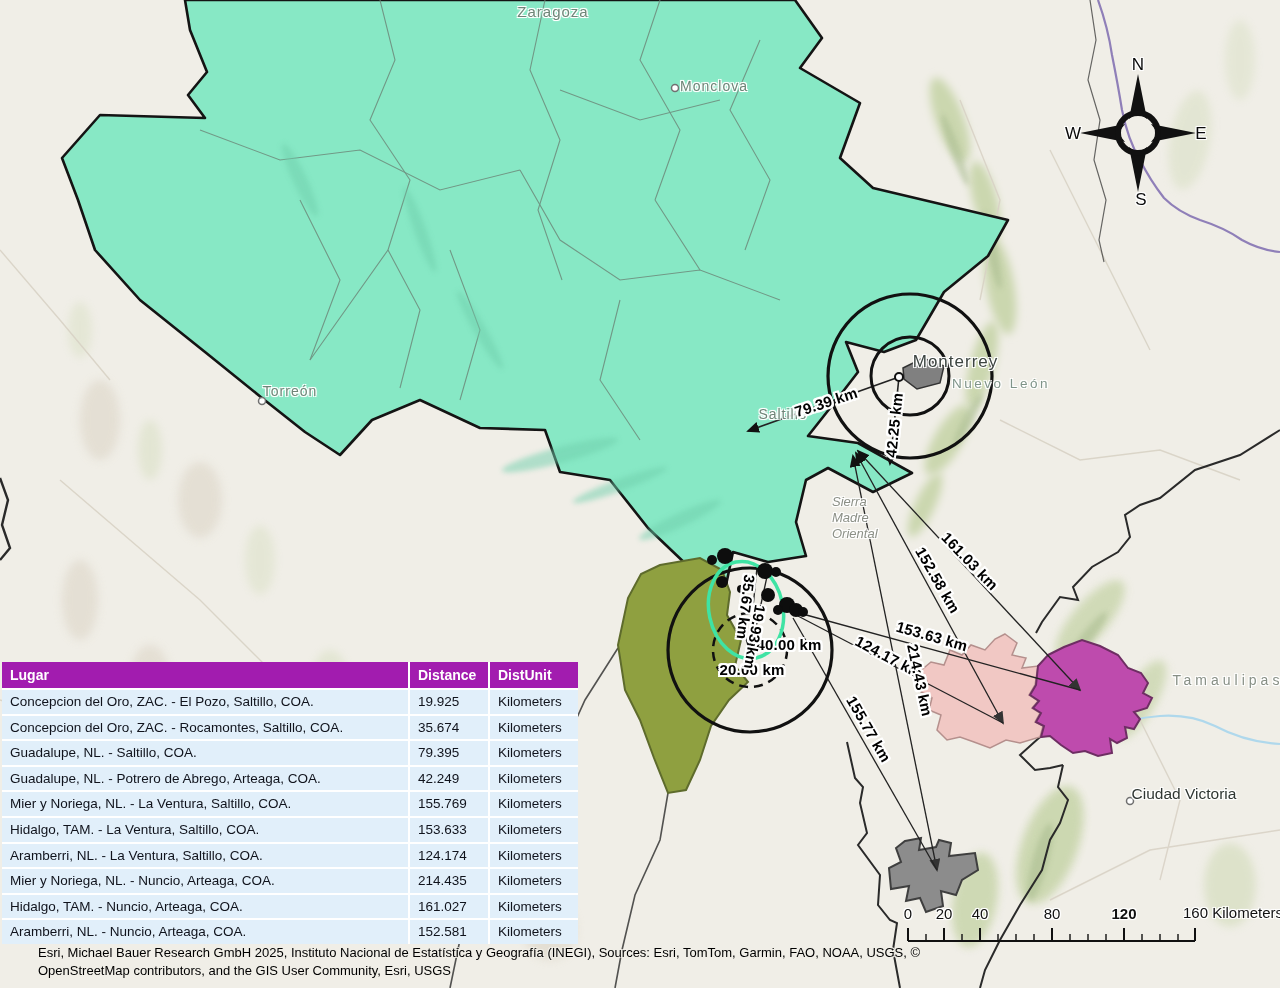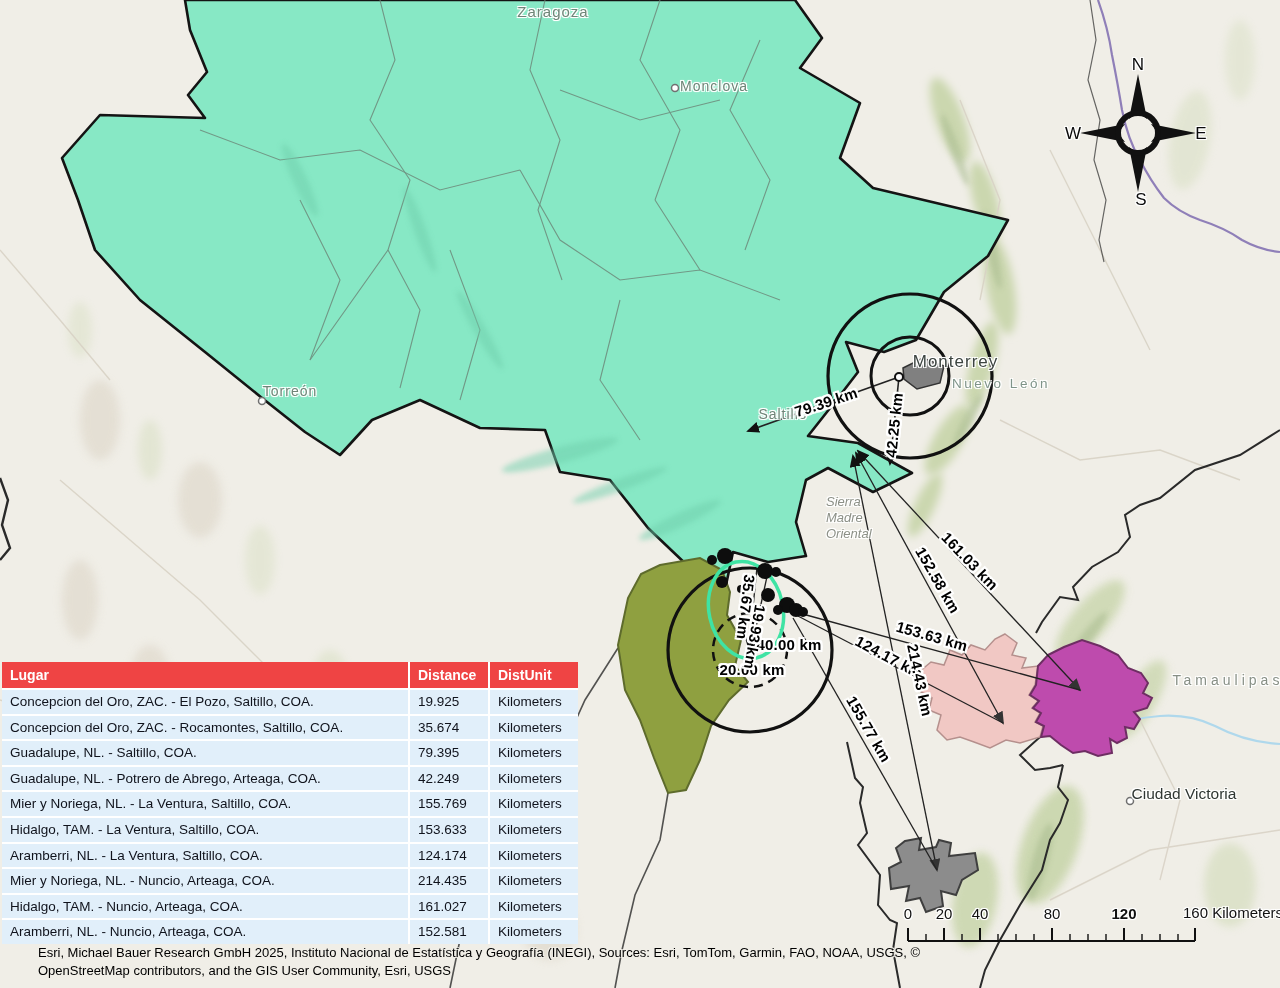--- a/index.html
+++ b/index.html
@@ -10,26 +10,26 @@
        text-shadow:-1px -1px 0 #fff,1px -1px 0 #fff,-1px 1px 0 #fff,1px 1px 0 #fff,0 0 3px #fff;}
   .center{transform:translate(-50%,-50%);}
   .dist{font-weight:bold;font-size:15px;color:#000;letter-spacing:.2px;
         text-shadow:-2px -2px 0 #fff,2px -2px 0 #fff,-2px 2px 0 #fff,2px 2px 0 #fff,
                     -2px 0 0 #fff,2px 0 0 #fff,0 -2px 0 #fff,0 2px 0 #fff;}
   .city{color:#6E8577;font-size:14px;letter-spacing:1px;}
   .mty{color:#3C4440;font-size:17px;letter-spacing:1px;}
   .state{color:#7F9489;font-size:13.5px;letter-spacing:2.5px;}
   .tam{color:#878F85;font-size:14px;letter-spacing:4px;}
   .cv{color:#303733;font-size:15.5px;}
-  .sierra{color:#8C9087;font-size:13px;font-style:italic;width:60px;white-space:normal;line-height:16px;}
+  .sierra{color:#8C9087;font-size:13px;font-style:italic;width:60px;white-space:normal;line-height:16px;margin-left:6px;}
   .compass-letter{color:#0b0b0b;font-size:17px;}
   .scale-num{color:#111;font-size:15px;}
   
   .dtable{position:absolute;left:2px;top:662px;width:576px;font-size:13.5px;color:#10131c;}
-  .thead{display:flex;background:#ef4444;color:#fff;font-weight:bold;font-size:14px;height:26px;line-height:26px;}
+  .thead{display:flex;background:#a21caf;color:#fff;font-weight:bold;font-size:14px;height:26px;line-height:26px;}
   .trow{display:flex;background:#E1EFFA;height:23.6px;line-height:23.6px;border-top:2px solid #fff;}
   .c1{width:406px;padding-left:8px;box-sizing:border-box;overflow:hidden;}
   .c2{width:80px;padding-left:8px;box-sizing:border-box;border-left:2px solid #fff;}
   .c3{width:90px;padding-left:8px;box-sizing:border-box;border-left:2px solid #fff;}
   .attrib{position:absolute;left:38px;top:944px;font-size:13px;color:#000000;line-height:18px;
           text-shadow:-1px -1px 0 #F0EEE7,1px -1px 0 #F0EEE7,-1px 1px 0 #F0EEE7,1px 1px 0 #F0EEE7;}
 </style>
 </head>
 <body>
 

